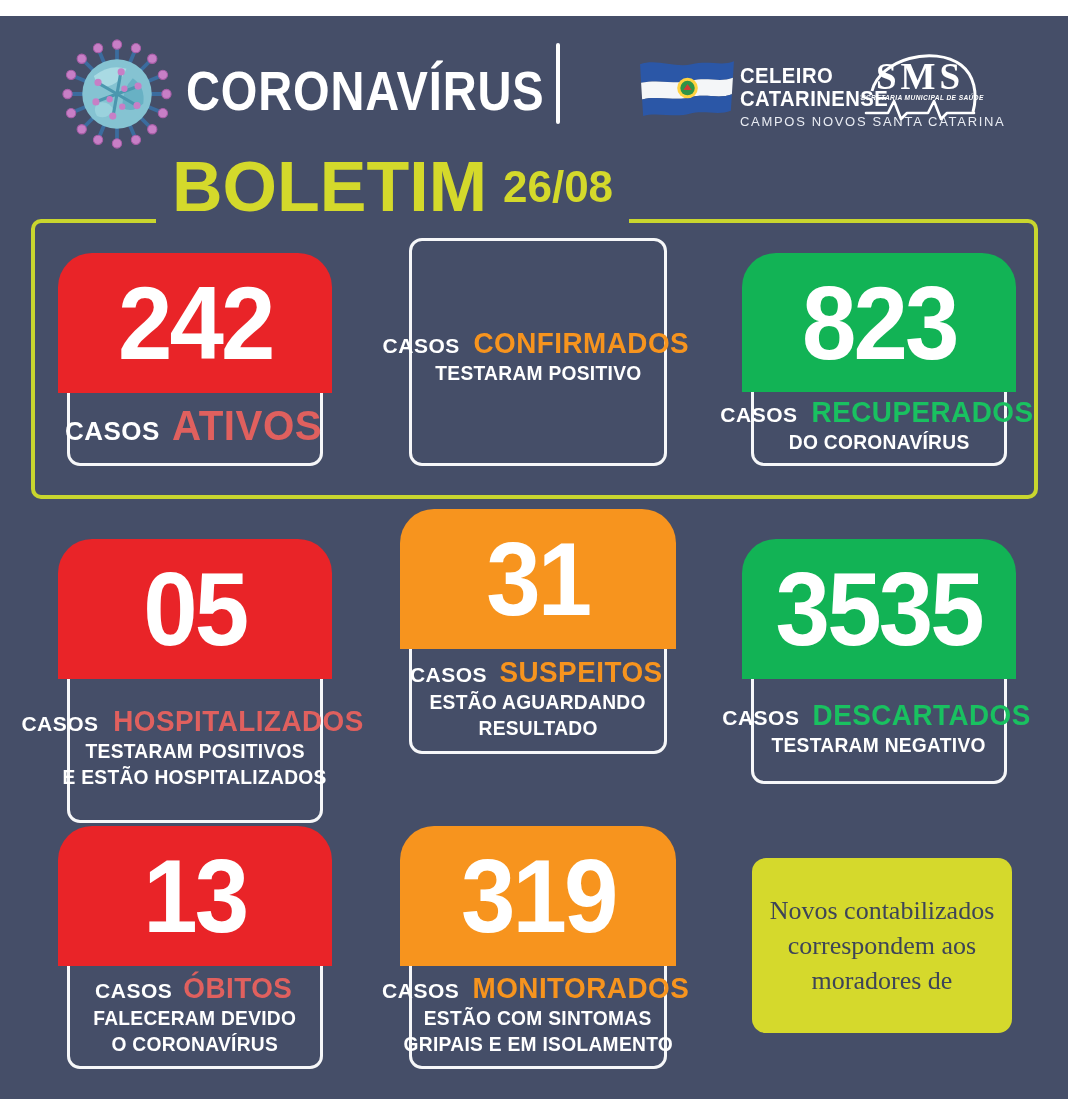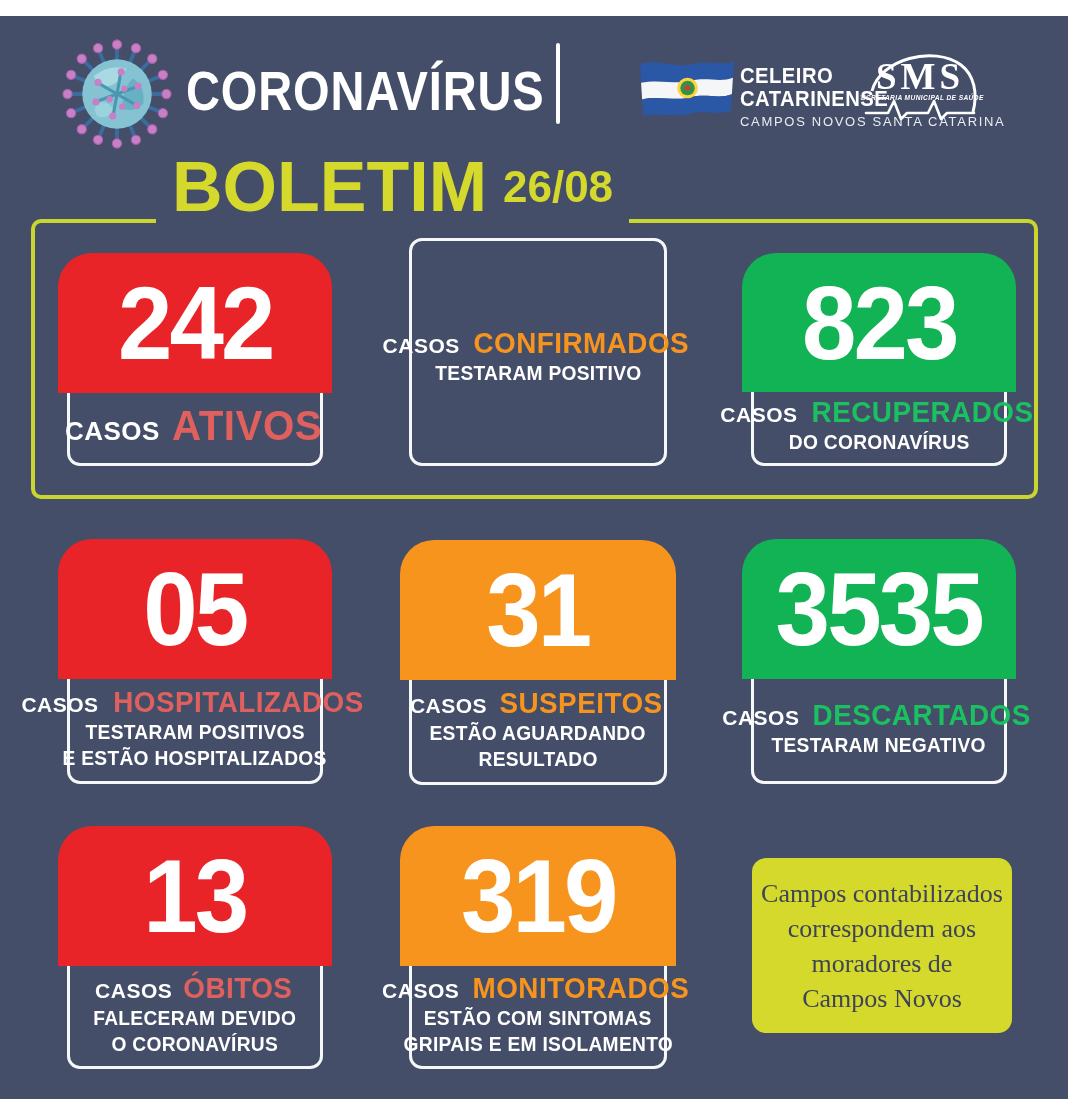--- a/index.html
+++ b/index.html
@@ -55,22 +55,22 @@
   .card.red .cat{color:#e0605e;}
   .card.orange .cat{color:#f7941e;}
   .card.green .cat{color:#19c160;}
   
   .card.c1 .casos{font-size:26px;}
   .card.c1 .cat{font-size:42px;}
 
   .c1{left:58px;top:237px;width:274px;height:213px;}
   .c2{left:400px;top:237px;width:276px;height:213px;}
   .c3{left:742px;top:237px;width:274px;height:213px;}
-  .c4{left:58px;top:523px;width:274px;height:245px;}
-  .c5{left:400px;top:524px;width:276px;height:245px;}
+  .c4{left:58px;top:523px;width:274px;height:284px;}
+  .c5{left:400px;top:493px;width:276px;height:245px;}
   .c6{left:742px;top:523px;width:274px;height:245px;}
   .c7{left:58px;top:810px;width:274px;height:243px;}
   .c8{left:400px;top:810px;width:276px;height:243px;}
 
   
   .note-card{
     position:absolute;left:752px;top:842px;width:260px;height:175px;z-index:2;
     background:#d5d92c;border-radius:14px;display:flex;flex-direction:column;
     justify-content:center;align-items:center;text-align:center;
     font-family:"Liberation Serif",serif;color:#3d4458;font-size:26px;line-height:35px;
@@ -273,19 +273,18 @@
       <div class="catline">
         <span class="casos">CASOS</span>
         <span class="cat">MONITORADOS</span>
       </div>
       <div class="subline">ESTÃO COM SINTOMAS</div>
       <div class="subline">GRIPAIS E EM ISOLAMENTO</div>
     </div>
   </div>
 
   <div class="note-card">
-    <div>Campos contabilizados</div>
+    <div>Novos contabilizados</div>
     <div>correspondem aos</div>
     <div>moradores de</div>
-    <div>Campos Novos</div>
   </div>
 
 </div>
 
 </body></html>

